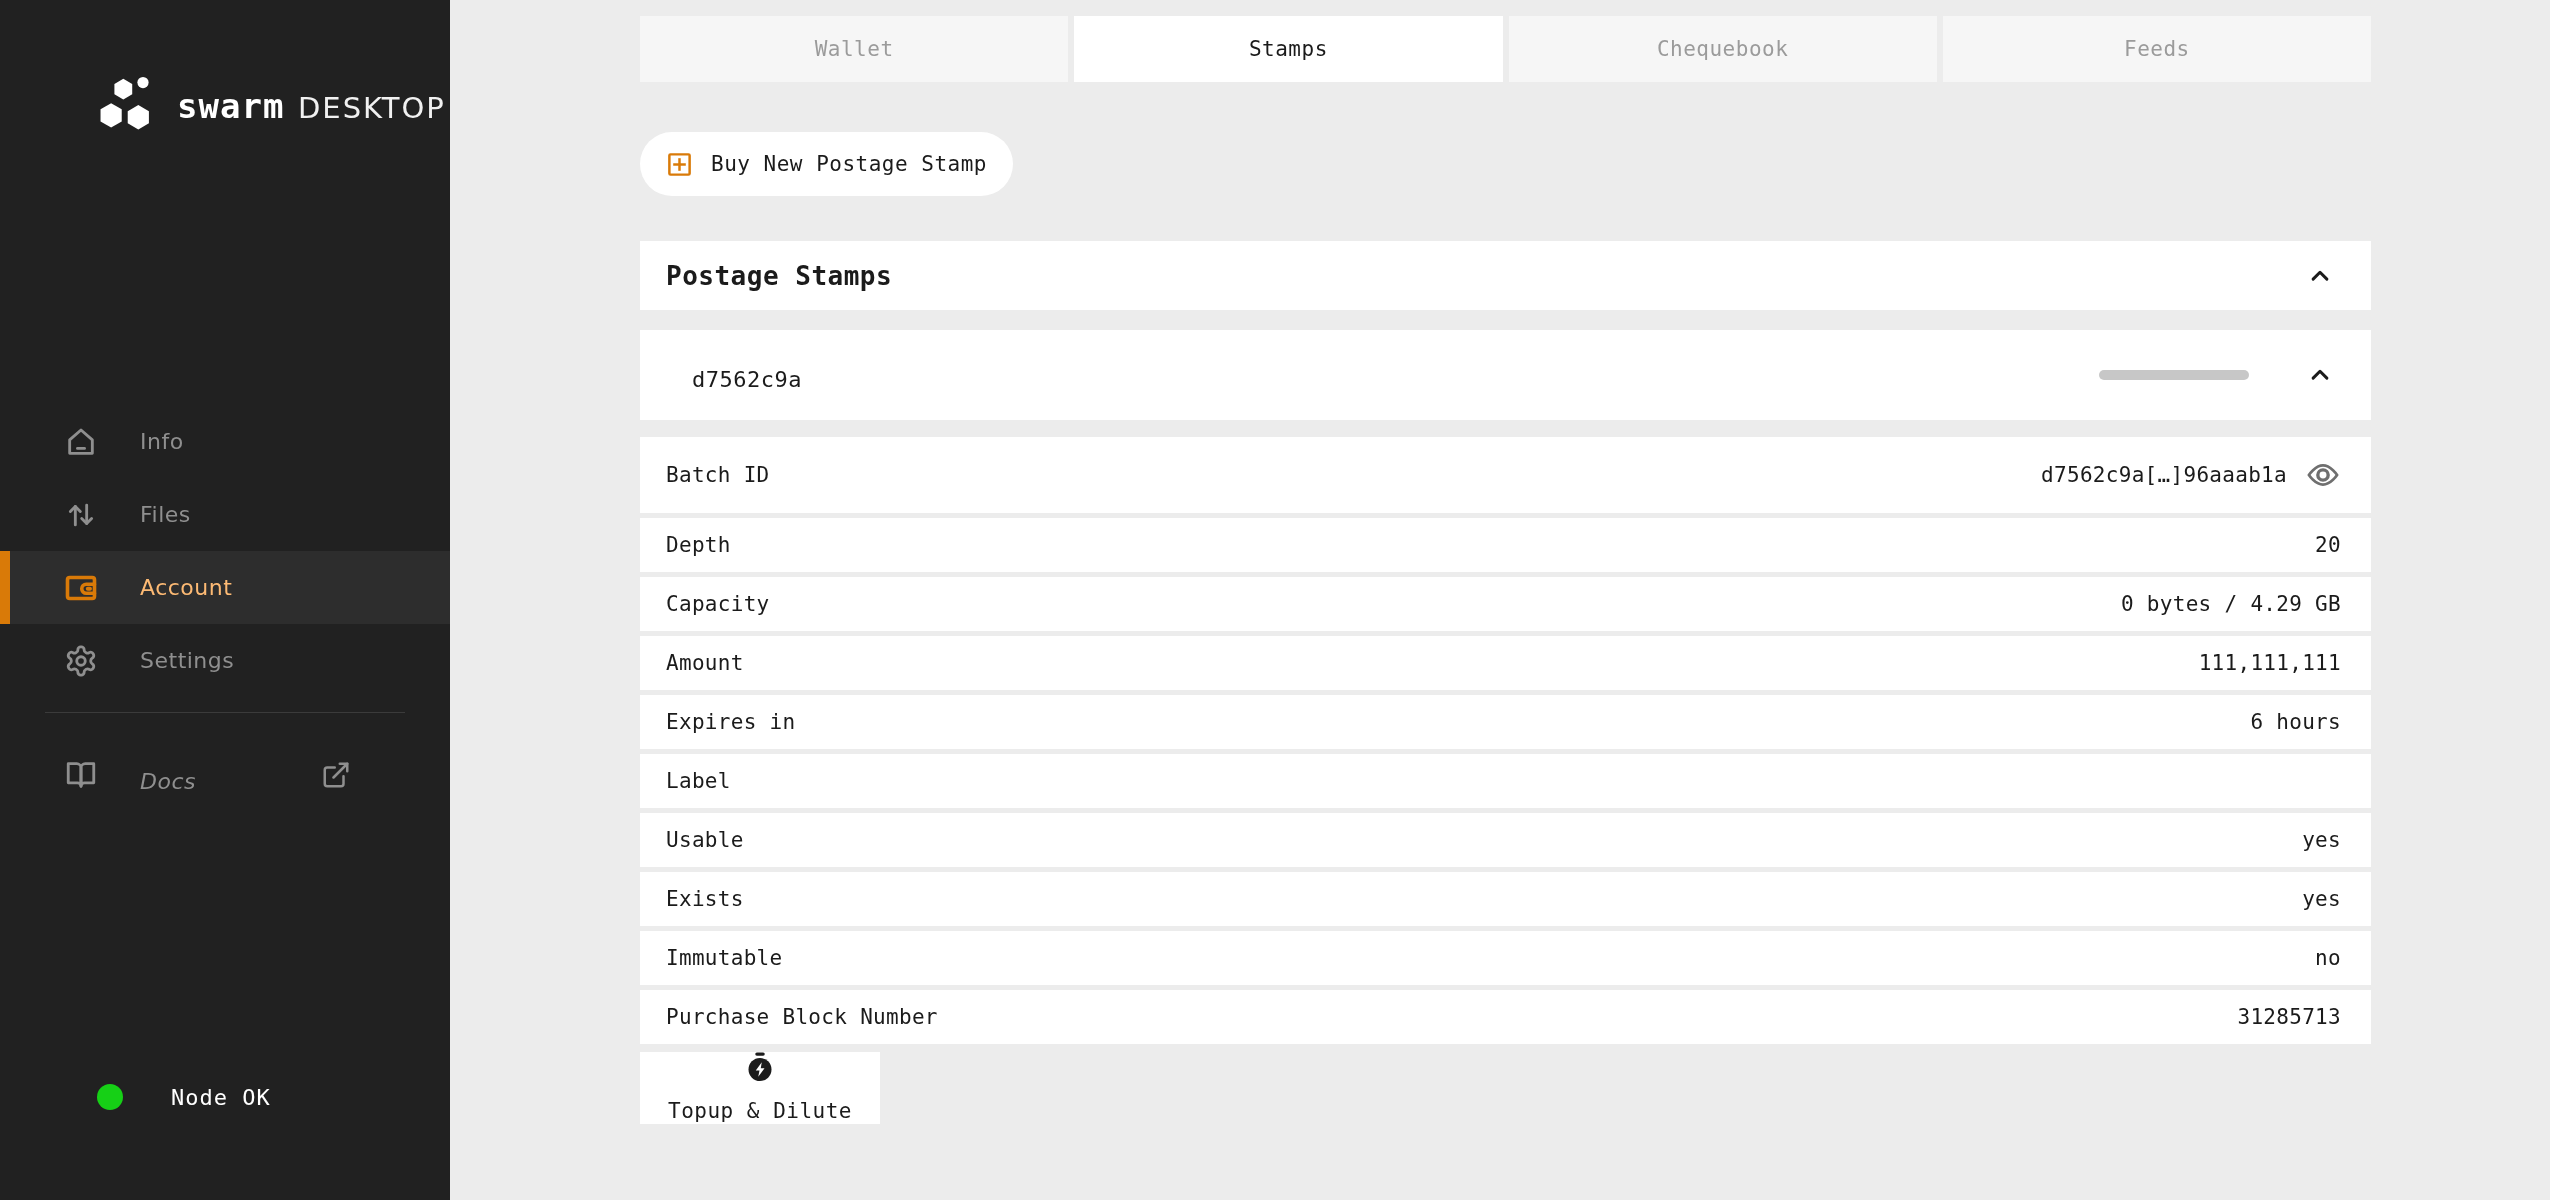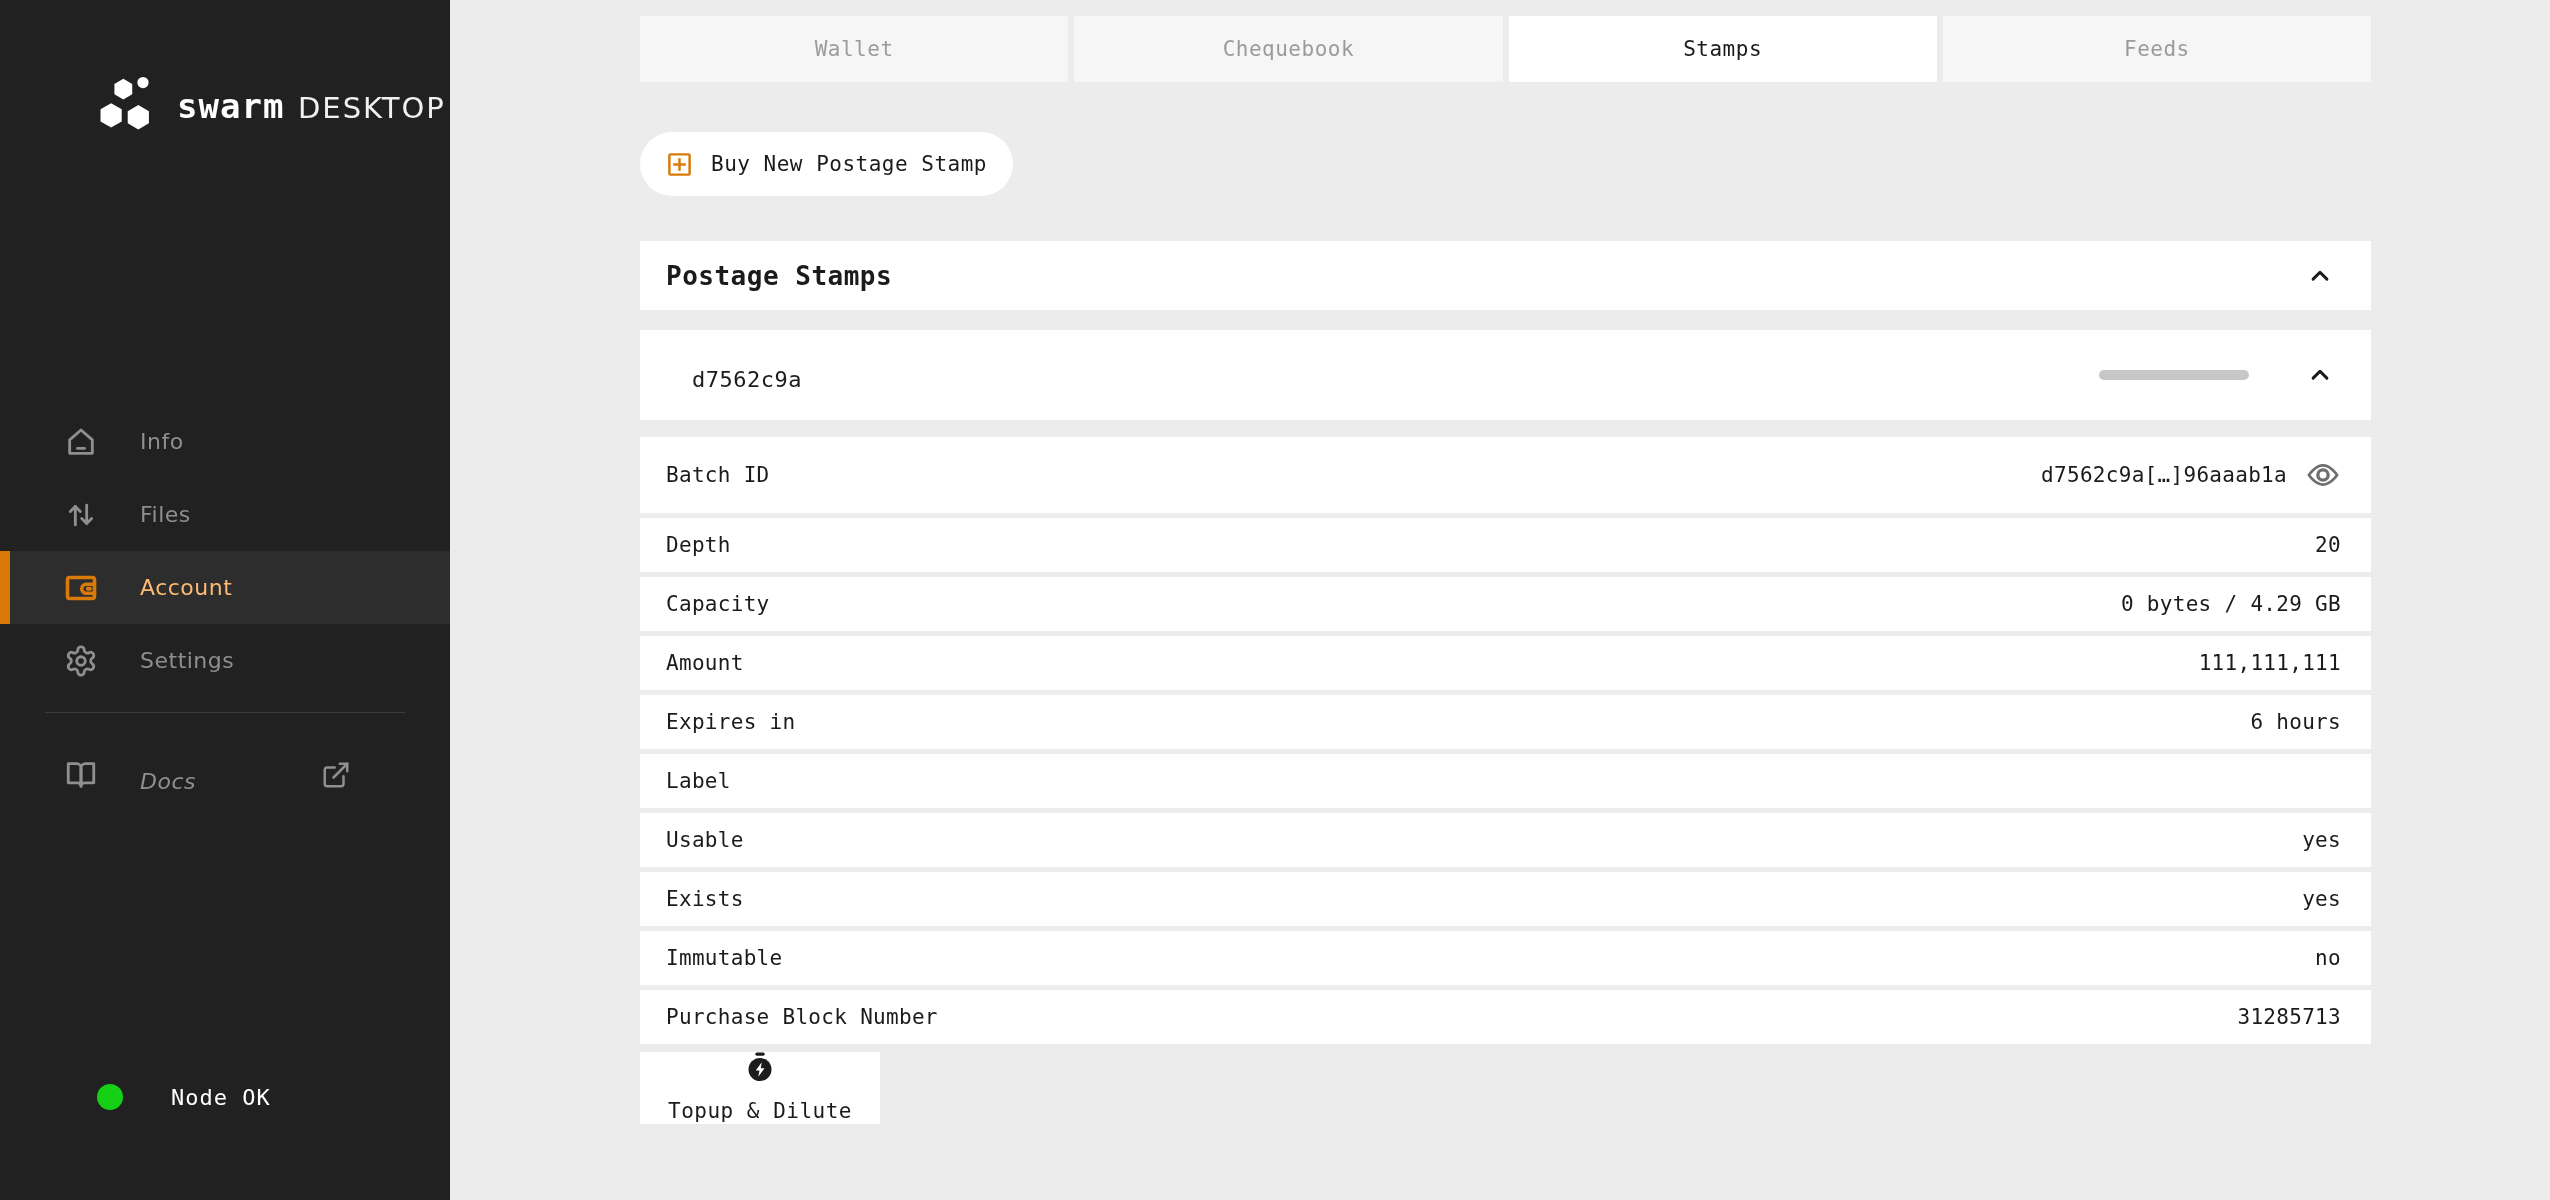--- a/index.html
+++ b/index.html
@@ -189,22 +189,22 @@
   <div class="node-status">
     <span class="status-dot" style="background: rgb(22, 208, 22);"></span>
     <span class="status-label">Node OK</span>
   </div>
 </aside>
 
 <main class="main">
 
   <div class="tabs">
     <div class="tab">Wallet</div>
+    <div class="tab active">Stamps</div>
     <div class="tab">Chequebook</div>
-    <div class="tab active">Stamps</div>
     <div class="tab">Feeds</div>
   </div>
 
   <div class="btn buy-btn">
     <svg width="27" height="27" viewBox="0 0 24 24" fill="none" stroke="#d97a08" stroke-width="2.2" stroke-linecap="square">
       <rect x="3" y="3" width="18" height="18" rx="1"></rect>
       <line x1="12" y1="7.5" x2="12" y2="16.5"></line>
       <line x1="7.5" y1="12" x2="16.5" y2="12"></line>
     </svg>
     <span>Buy New Postage Stamp</span>

